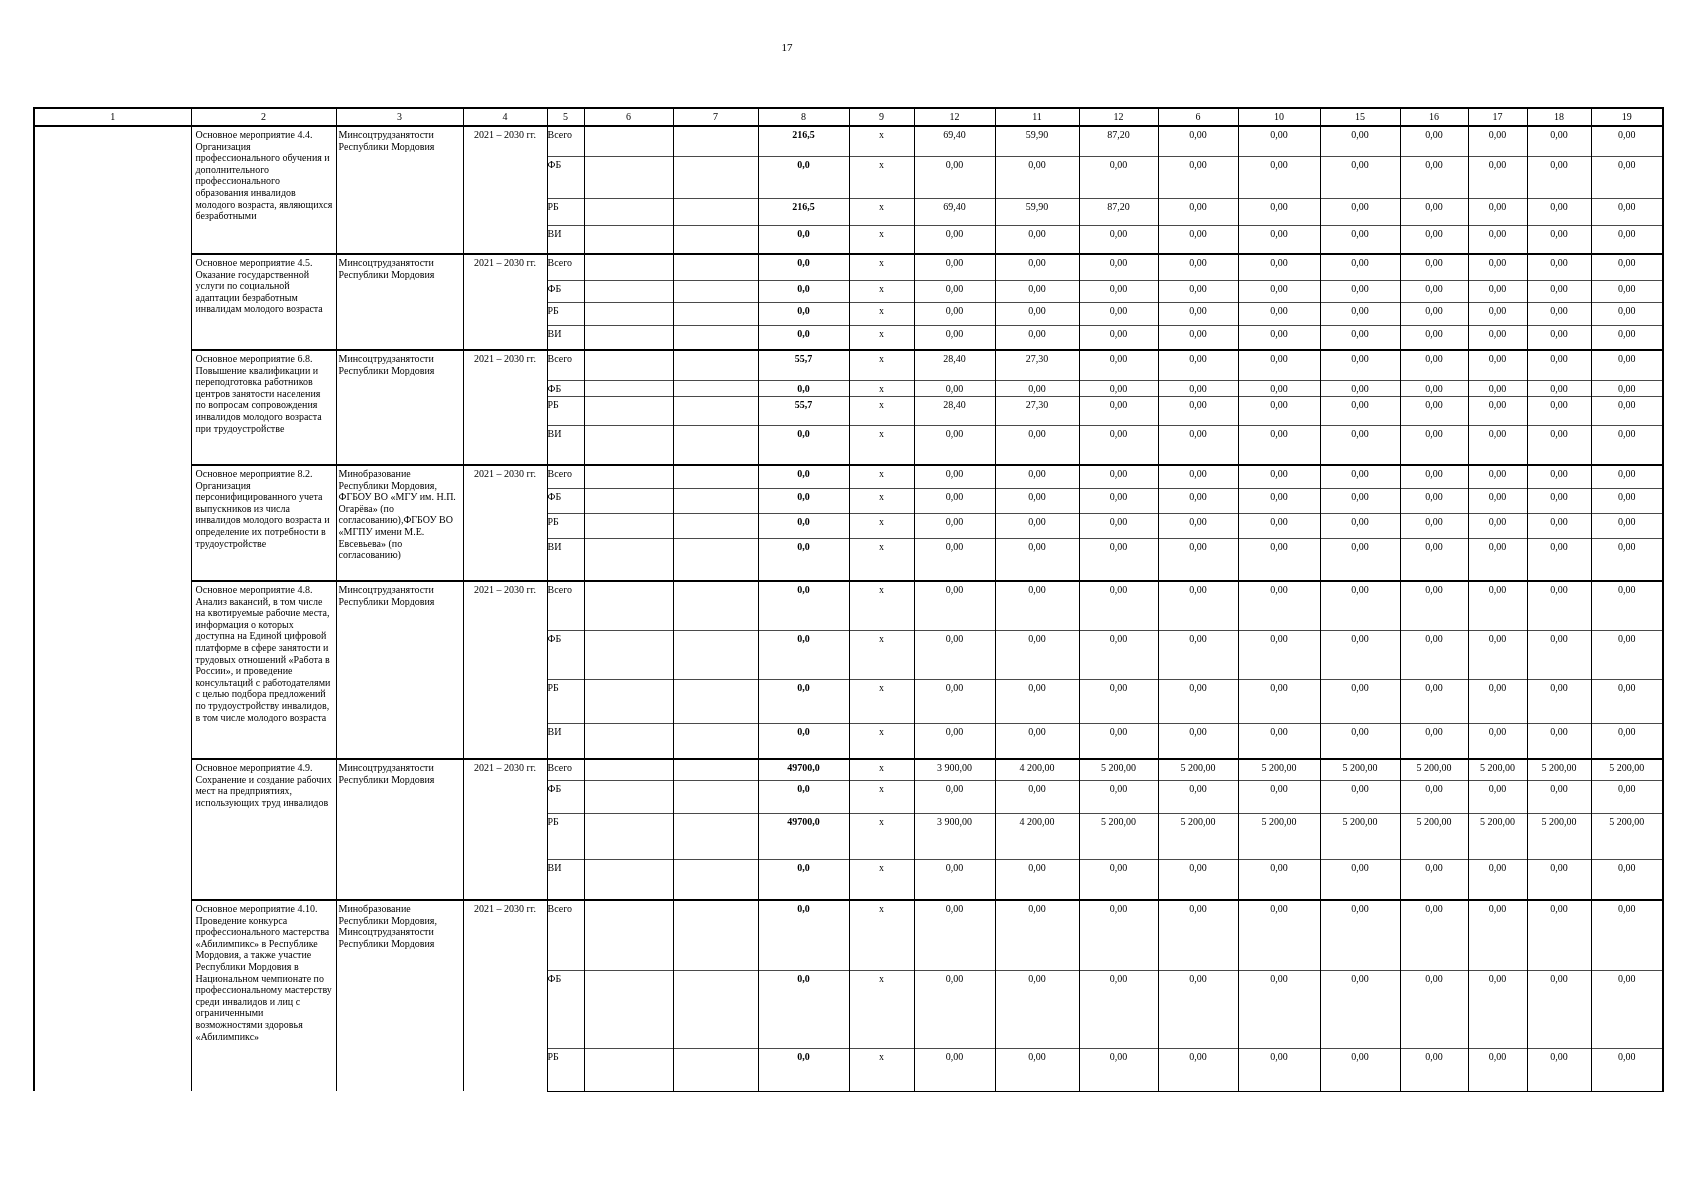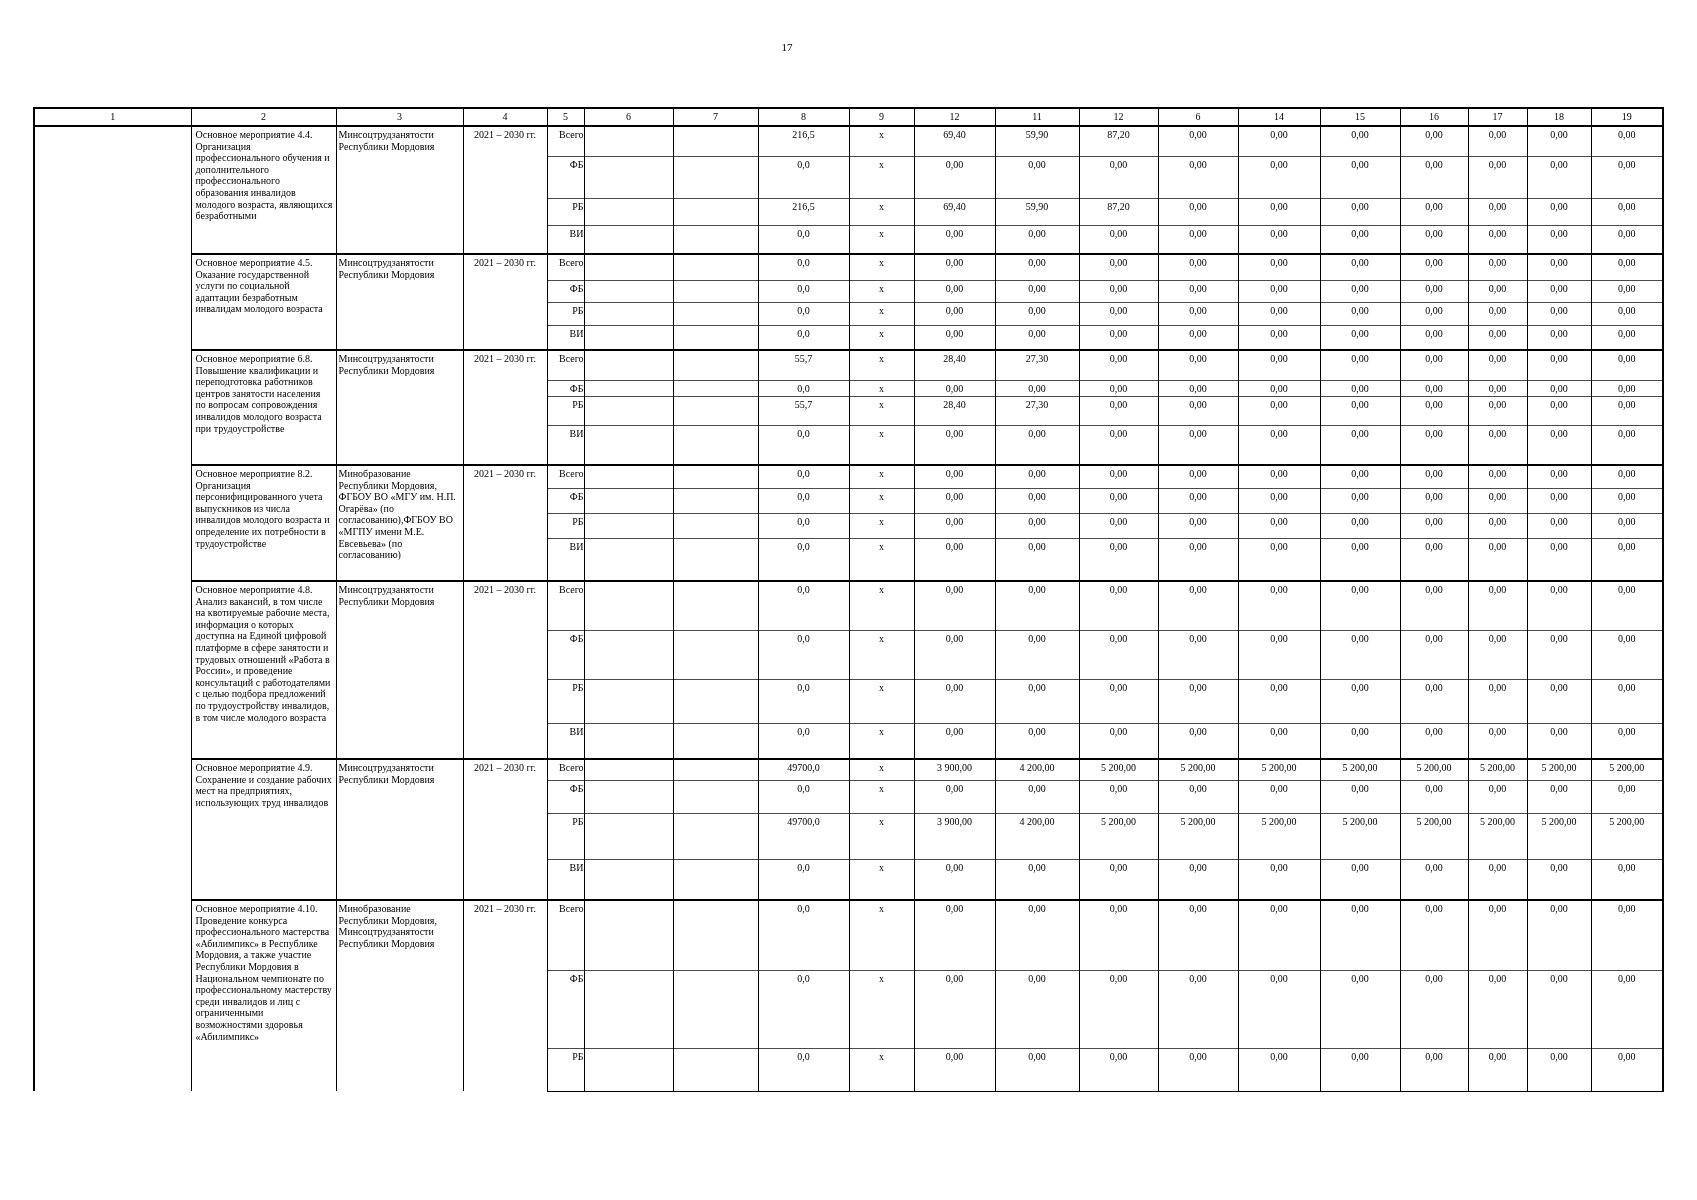--- a/index.html
+++ b/index.html
@@ -23,23 +23,23 @@
     font-size:10px;
   }
   th{font-weight:normal;line-height:15px;height:16px;border-bottom:2px solid #000}
   .bt2{border-top:2px solid #000}
   .bt1{border-top:1px solid #4a4a4a}
   .bbot{border-bottom:1px solid #000}
   .cut{border-bottom:none}
   .desc{line-height:11.6px;text-align:left;padding:2px 3px 0 4px}
   .exec{line-height:11.6px;text-align:left;padding:2px 2px 0}
   .period{text-align:center;padding-top:2px;white-space:nowrap}
-  .src{text-align:right;padding-top:2px}
+  .src{text-align:left;padding-top:2px}
   .num{text-align:center;padding-top:2px;white-space:nowrap}
-  .sum{font-weight:normal}
+  .sum{font-weight:bold}
 </style>
 </head>
 <body>
 
 <div id="page-number" data-name="page-number">17</div>
 
 <table data-name="budget-table">
     <colgroup>
       <col style="width: 157px;">
       <col style="width: 145px;">
@@ -69,21 +69,21 @@
         <th data-name="column-number-header">4</th>
         <th data-name="column-number-header">5</th>
         <th data-name="column-number-header">6</th>
         <th data-name="column-number-header">7</th>
         <th data-name="column-number-header">8</th>
         <th data-name="column-number-header">9</th>
         <th data-name="column-number-header">12</th>
         <th data-name="column-number-header">11</th>
         <th data-name="column-number-header">12</th>
         <th data-name="column-number-header">6</th>
-        <th data-name="column-number-header">14</th>
+        <th data-name="column-number-header">10</th>
         <th data-name="column-number-header">15</th>
         <th data-name="column-number-header">16</th>
         <th data-name="column-number-header">17</th>
         <th data-name="column-number-header">18</th>
         <th data-name="column-number-header">19</th>
       </tr>
     </thead>
     <tbody>
       <tr style="height: 30px;">
         <td class="cut" data-name="program-continuation-cell" rowspan="27"></td>

